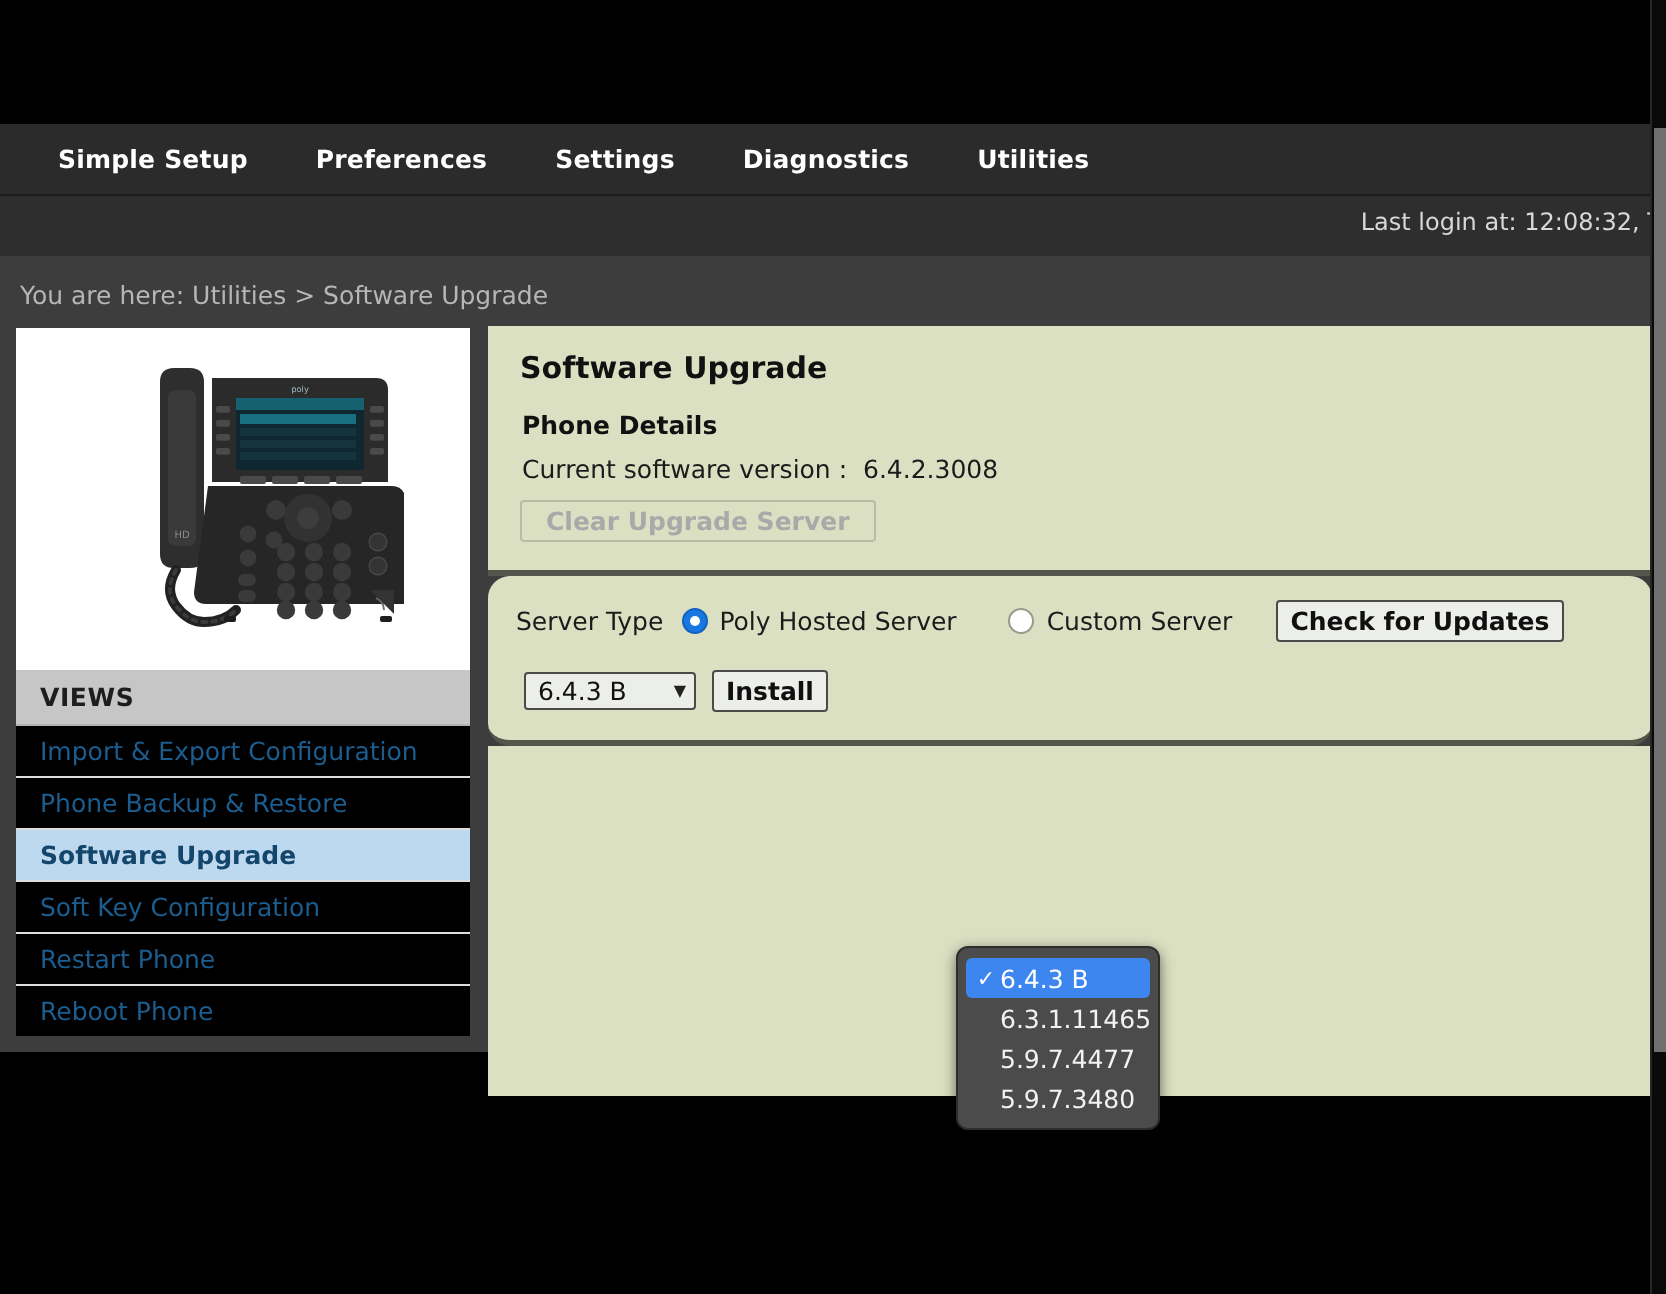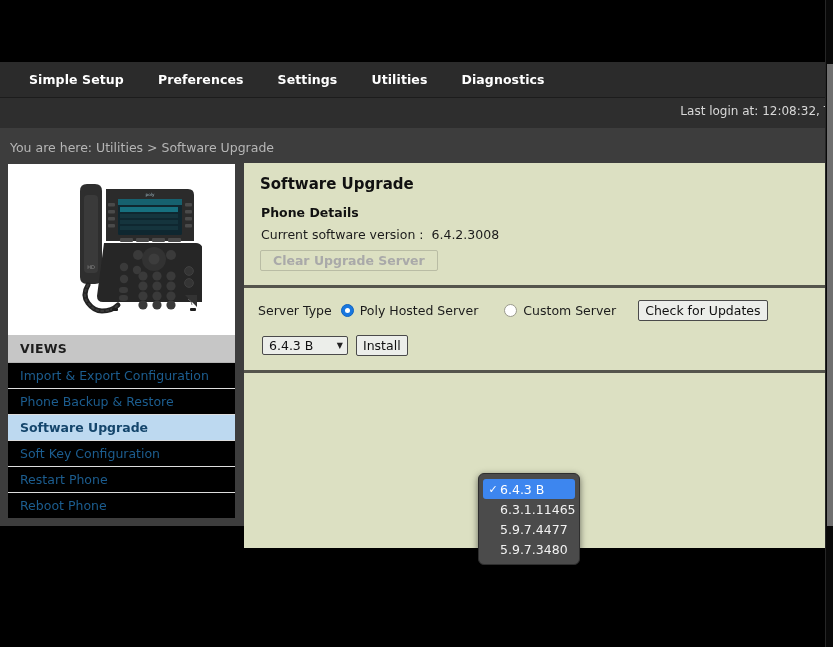--- a/index.html
+++ b/index.html
@@ -192,20 +192,21 @@
     border: 1px solid #b9bca4;
     border-radius: 2px;
     padding: 2px 12px;
     margin-left: 2px;
     cursor: default;
   }
 
   .panel-server {
     padding: 12px 14px 14px 14px;
     min-height: 74px;
+    border-radius: 11px;
   }
   .row {
     display: flex;
     align-items: center;
     font-size: 12.5px;
     color: #1b1b1b;
     margin-bottom: 14px;
     white-space: nowrap;
   }
   .row:last-child { margin-bottom: 0; }
@@ -235,21 +236,21 @@
   .radio.off {
     background: #ffffff;
     border: 1px solid #9a9a8c;
   }
   .radio-label { margin-right: 26px; }
   .radio-label.tight { margin-right: 22px; }
 
   .btn {
     display: inline-block;
     font-size: 12.5px;
-    font-weight: normal;
+    font-weight: bold;
     color: #101010;
     background: #eceeea;
     border: 1px solid #4a4a4a;
     border-radius: 2px;
     padding: 2px 6px;
     cursor: pointer;
     line-height: 15px;
   }
 
   .select-wrap {
@@ -337,22 +338,22 @@
 
 <div class="page">
 
   <div class="blackbar-top"></div>
 
   <div class="navbar">
     <div class="nav-items">
       <div class="nav-item">Simple Setup</div>
       <div class="nav-item">Preferences</div>
       <div class="nav-item">Settings</div>
+      <div class="nav-item">Diagnostics</div>
       <div class="nav-item">Utilities</div>
-      <div class="nav-item">Diagnostics</div>
     </div>
   </div>
 
   <div class="loginbar">
     <div class="login-text">Last login at: 12:08:32, T</div>
   </div>
 
   <div class="breadcrumbbar">
     <div class="breadcrumb">You are here: Utilities &gt; Software Upgrade</div>
   </div>

